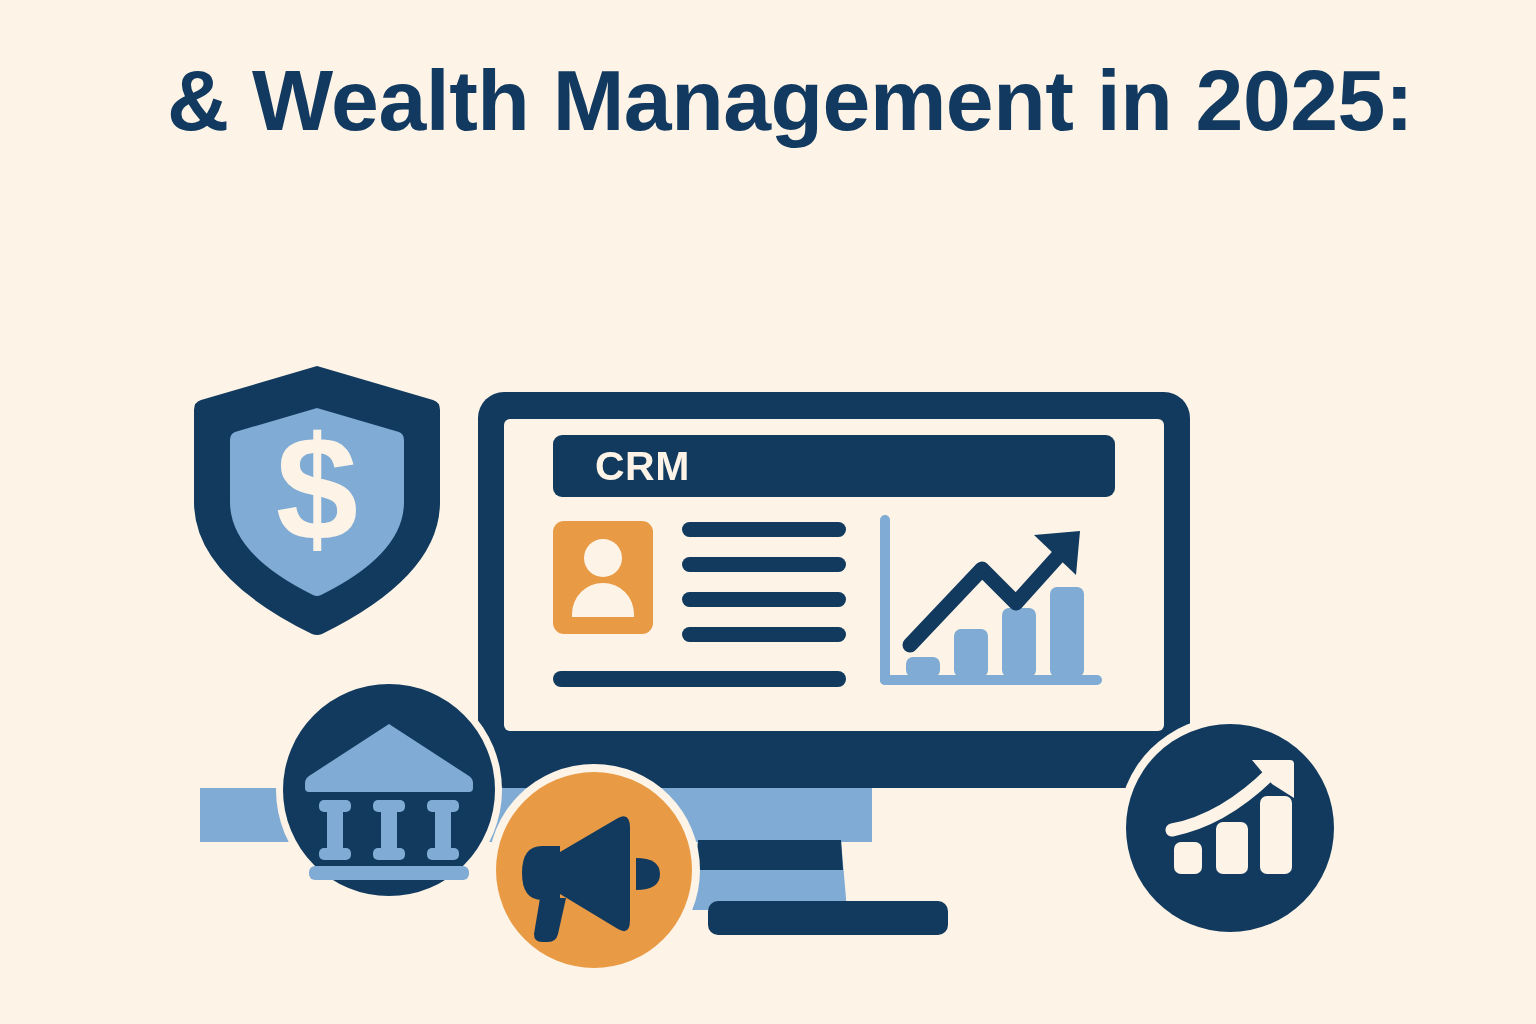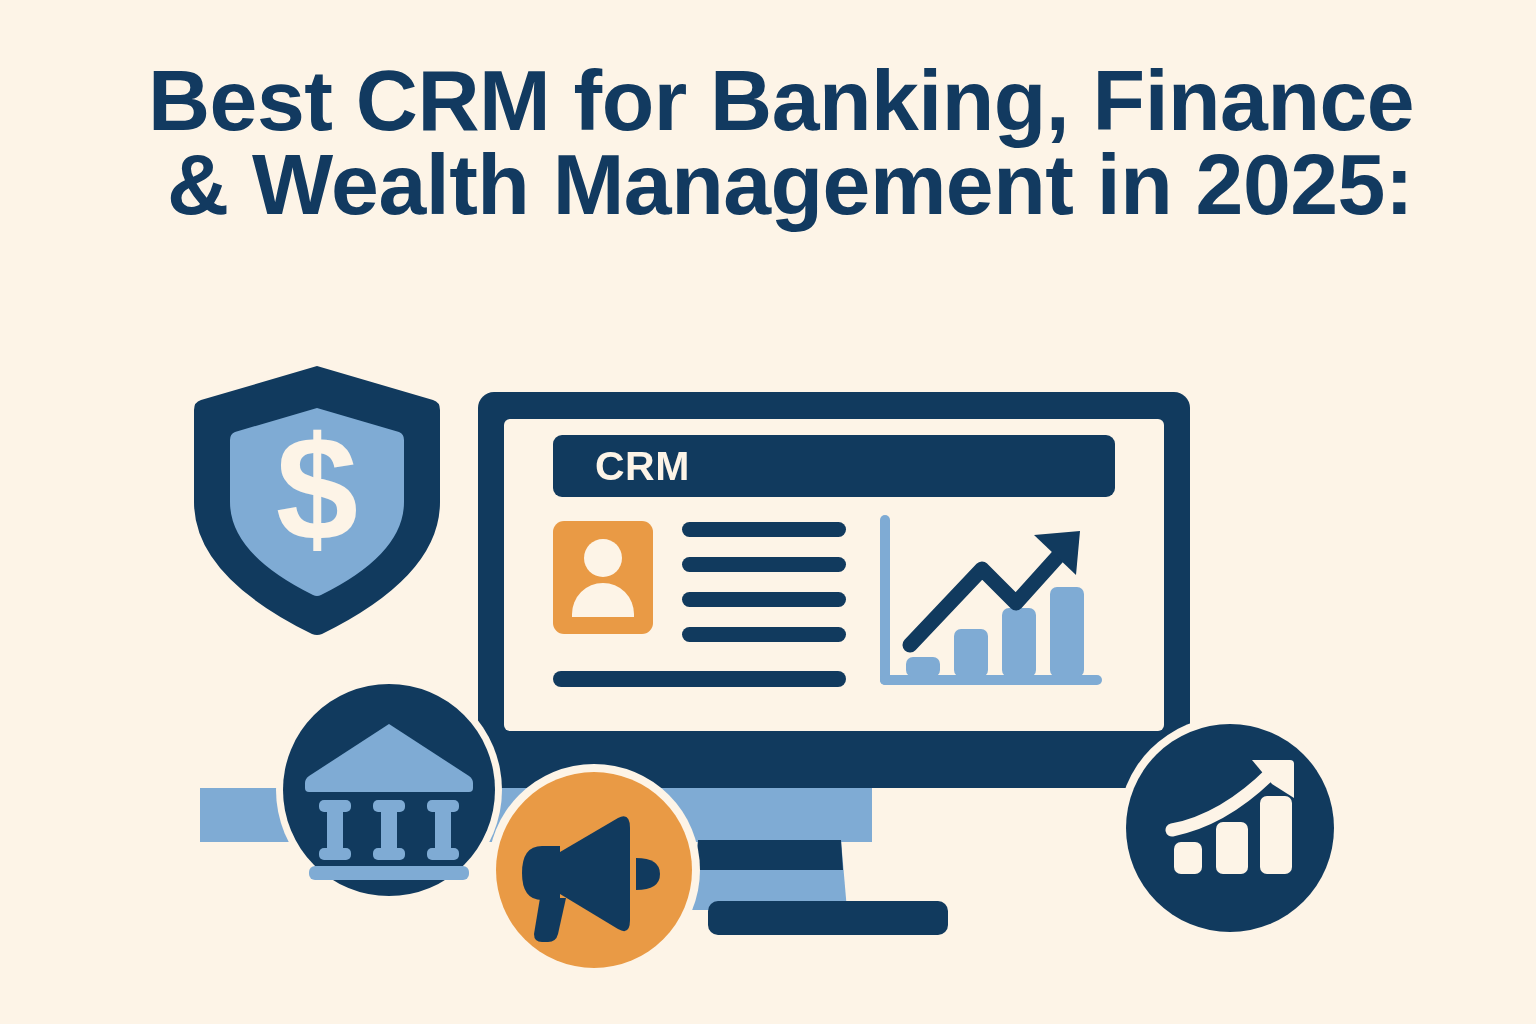--- a/index.html
+++ b/index.html
@@ -56,21 +56,21 @@
   .layer { position: absolute; }
 
   
   #monitor {
     position: absolute;
     left: 478px;
     top: 52px;
     width: 712px;
     height: 396px;
     background: #113a5e;
-    border-radius: 16px;
+    border-radius: 26px;
     z-index: 4;
   }
   #monitor-screen {
     position: absolute;
     left: 26px;
     top: 27px;
     width: 660px;
     height: 312px;
     background: #fdf4e7;
     border-radius: 6px;
@@ -235,21 +235,20 @@
     z-index: 6;
   }
   .badge-svg { position: absolute; inset: 0; width: 100%; height: 100%; }
 </style>
 </head>
 <body>
 
 <div id="hero">
 
   <div id="title-block">
-    <span class="tline l1">Best CRM for Banking, Finance</span>
     <span class="tline l2">&amp; Wealth Management in 2025:</span>
   </div>
 
   <div id="art">
 
     <div id="shield" class="layer">
       <svg class="badge-svg" viewBox="0 0 262 278" xmlns="http://www.w3.org/2000/svg">
         <path d="M131 4 L247 38 Q254 40 254 48 L254 140 Q254 214 136 272 Q131 274 126 272 Q8 214 8 140 L8 48 Q8 40 15 38 Z" fill="#113a5e"></path>
         <path d="M131 46 L213 70 Q218 72 218 78 L218 140 Q218 192 135 233 Q131 235 127 233 Q44 192 44 140 L44 78 Q44 72 49 70 Z" fill="#7fabd4"></path>
         <text x="131" y="178" font-family="'Liberation Sans', sans-serif" font-size="148" font-weight="700" fill="#fdf4e7" text-anchor="middle">$</text>

